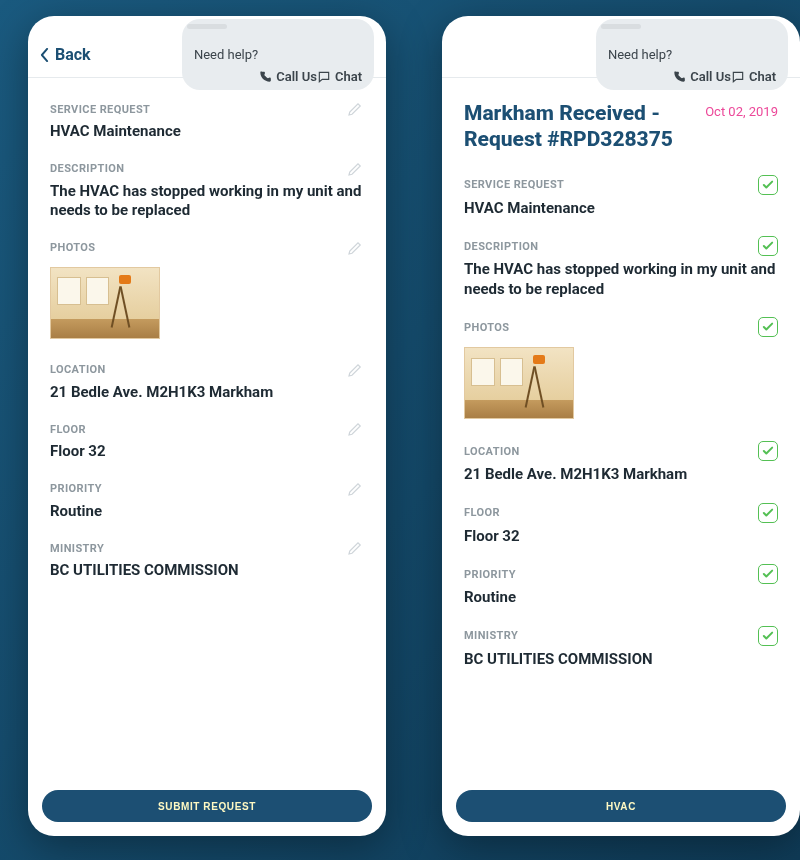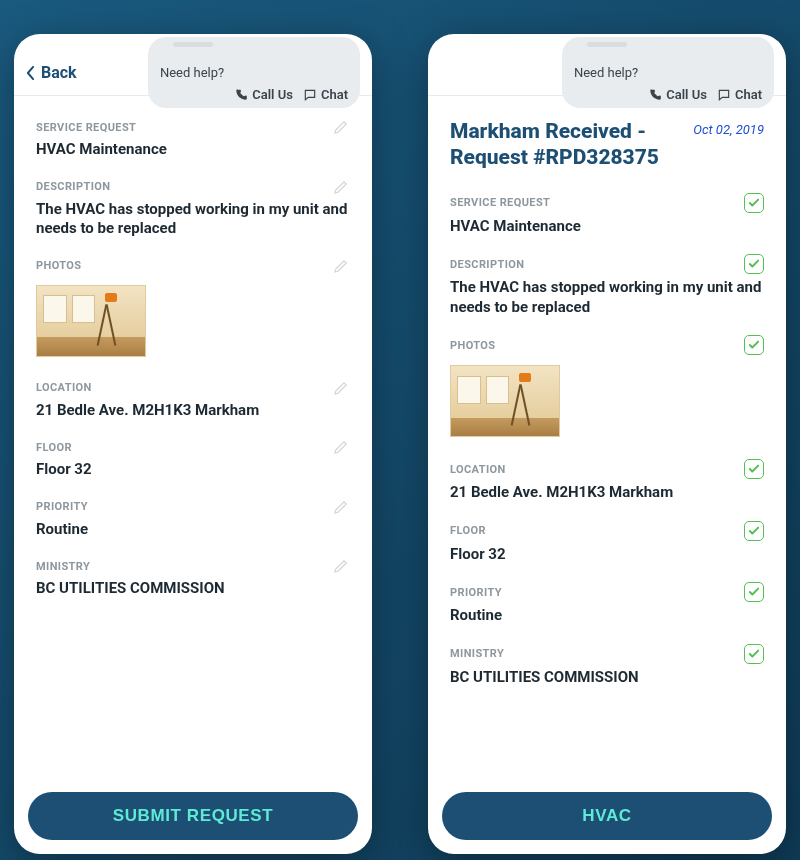--- a/index.html
+++ b/index.html
@@ -16,22 +16,22 @@
   *{box-sizing:border-box;}
   html,body{margin:0;padding:0;}
   body{
     width:800px;height:860px;
     font-family:-apple-system,BlinkMacSystemFont,"Segoe UI",Roboto,Arial,sans-serif;
     background:linear-gradient(135deg,var(--backdrop1),var(--backdrop2));
     position:relative;overflow:hidden;
   }
   .stage{
     position:absolute;inset:0;
-    display:flex;justify-content:center;align-items:flex-start;
-    gap:56px;padding-top:34px;
+    display:flex;justify-content:flex-end;align-items:flex-start;
+    gap:56px;padding-top:16px;
   }
   .phone{
     width:358px;height:820px;
     background:var(--page-bg);
     border-radius:26px;
     box-shadow:0 10px 40px rgba(0,0,0,.35);
     display:flex;flex-direction:column;
     overflow:hidden;position:relative;
   }
   .notch{
@@ -43,31 +43,31 @@
     height:46px;display:flex;align-items:center;
     padding:0 12px;border-bottom:1px solid #e6eaed;column-gap:10px;margin-top:16px;
   }
   .back{
     display:inline-flex;align-items:center;column-gap:6px;
     color:var(--navy);font-weight:700;font-size:16px;cursor:pointer;user-select:none;
   }
   .back svg{width:9px;height:14px;}
   .help-chip{
     margin-left:auto;
-    display:inline-flex;align-items:center;column-gap:10px;
+    display:inline-flex;align-items:center;column-gap:0;
     background:var(--chip-bg);border-radius:18px;padding:6px 12px;font-size:13px;
     color:#3b444b;cursor:default;
   }
   .help-chip .seg{display:inline-flex;align-items:center;column-gap:4px;font-weight:600;cursor:pointer;margin-top:44px;}
   .help-chip .seg svg{width:14px;height:14px;fill:#3b444b;}
   
   .content{flex:1;padding:22px 22px 0 22px;overflow:hidden;}
   .title-row{display:flex;align-items:flex-start;justify-content:space-between;}
   h1{margin:0 0 22px 0;font-size:21px;line-height:1.25;font-weight:800;color:var(--navy);}
-  .date{font-size:13px;color:#1d4ed8;white-space:nowrap;padding-top:4px;font-style:italic;}
+  .date{font-size:13px;color:#ec4899;white-space:nowrap;padding-top:4px;}
   .section{margin-bottom:18px;}
   .sec-head{display:flex;align-items:center;justify-content:space-between;margin-bottom:4px;}
   .sec-label{font-size:11px;letter-spacing:.4px;color:var(--muted);text-transform:uppercase;font-weight:700;}
   .sec-value{font-size:15px;font-weight:700;color:var(--text-dark);line-height:1.3;}
   .edit-icon{width:18px;height:18px;color:var(--outline);cursor:pointer;}
   .edit-icon svg{width:18px;height:18px;stroke:var(--outline);fill:none;stroke-width:1.6;}
   .check-box{
     width:20px;height:20px;border:1.8px solid var(--green);border-radius:5px;
     display:inline-flex;align-items:center;justify-content:center;
   }
@@ -88,22 +88,22 @@
   .thumb .ladder{position:absolute;right:20%;bottom:14%;width:30%;height:60%;}
   .thumb .ladder:before,.thumb .ladder:after{
     content:"";position:absolute;bottom:0;width:2px;height:100%;background:#6f4f24;}
   .thumb .ladder:before{left:30%;transform:rotate(12deg);}
   .thumb .ladder:after{left:60%;transform:rotate(-12deg);}
   .thumb .bucket{position:absolute;right:26%;top:10%;width:12px;height:9px;
     background:#e47a18;border-radius:2px;}
   
   .footer{padding:14px;}
   .primary-btn{
-    width:100%;height:48px;border:none;border-radius:26px;
-    background:var(--navy);color:#5eead4;font-weight:800;letter-spacing:.6px;font-size:17px;
+    width:100%;height:32px;border:none;border-radius:26px;
+    background:var(--navy);color:#fef9c3;font-weight:800;letter-spacing:.6px;font-size:10px;
     cursor:pointer;
   }
 </style>
 </head>
 <body>
 
 <div class="stage">
 
   <div class="phone">
     <div class="notch"></div>

